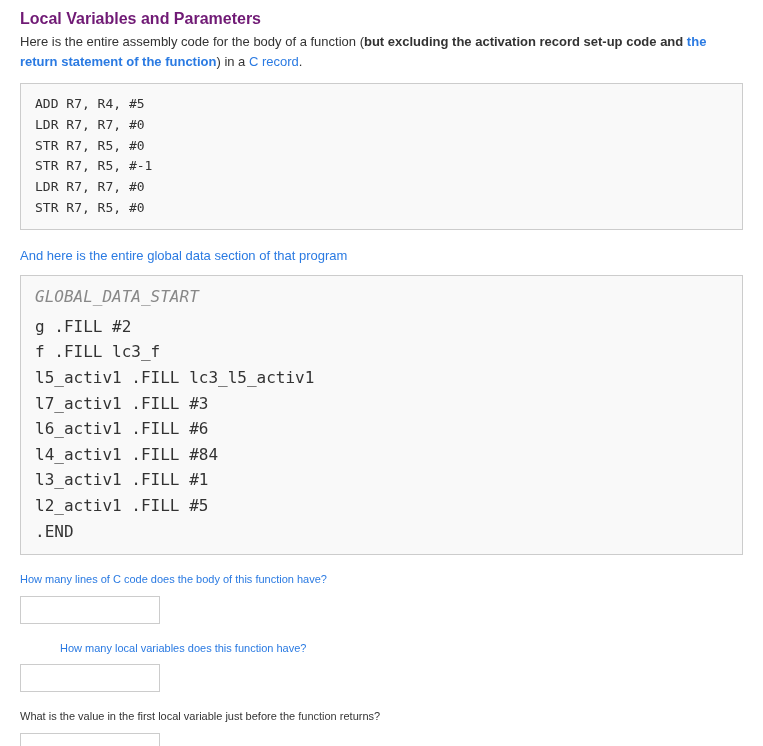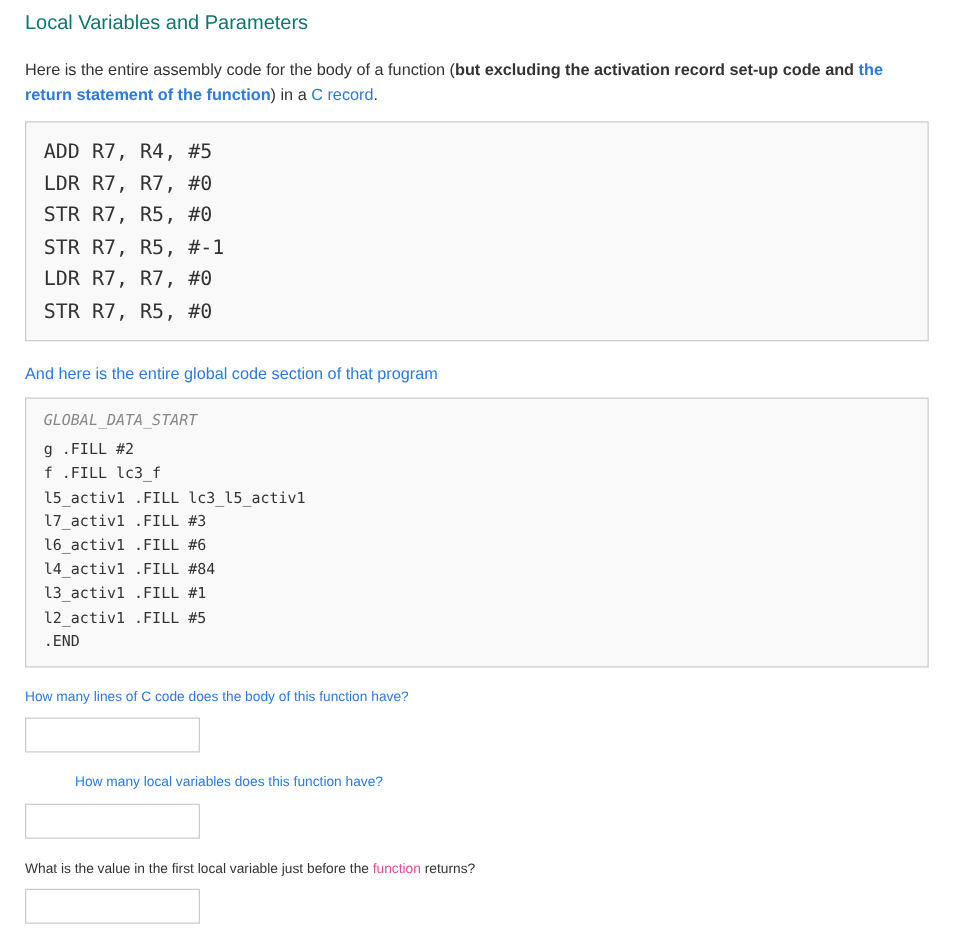--- a/index.html
+++ b/index.html
@@ -5,56 +5,56 @@
     * { box-sizing: border-box; margin: 0; padding: 0; }
     body {
       font-family: Arial, sans-serif;
       font-size: 13px;
       color: #333;
       background: #fff;
       padding: 10px 20px 20px 20px;
       max-width: 763px;
     }
     h1.page-title {
-      color: #0f766e;
+      color: #701a75;
       font-size: 16px;
-      font-weight: normal;
-      margin-bottom: 18px;
+      font-weight: bold;
+      margin-bottom: 4px;
     }
     .intro-text {
       font-size: 13px;
       line-height: 1.5;
       margin-bottom: 12px;
       color: #333;
     }
     .intro-text span.highlight-but {
       font-weight: bold;
     }
     .code-box {
       border: 1px solid #ccc;
       background: #f9f9f9;
       padding: 10px 14px;
       font-family: monospace;
-      font-size: 16px;
+      font-size: 13px;
       color: #333;
       margin-bottom: 16px;
       line-height: 1.6;
     }
     .section-label {
       color: #2a7ae2;
       font-size: 13px;
       margin-bottom: 10px;
       line-height: 1.5;
     }
     .combined-code-box {
       border: 1px solid #ccc;
       background: #f9f9f9;
       margin-bottom: 16px;
       font-family: monospace;
-      font-size: 12px;
+      font-size: 16px;
       line-height: 1.6;
     }
     .combined-code-box .code-header {
       color: #888;
       font-style: italic;
       padding: 8px 14px 2px 14px;
       border-bottom: none;
     }
     .combined-code-box .code-body {
       padding: 2px 14px 10px 14px;
@@ -88,21 +88,21 @@
 
 <div class="code-box">
   <div>ADD R7, R4, #5</div>
   <div>LDR R7, R7, #0</div>
   <div>STR R7, R5, #0</div>
   <div>STR R7, R5, #-1</div>
   <div>LDR R7, R7, #0</div>
   <div>STR R7, R5, #0</div>
 </div>
 
-<p class="section-label">And here is the entire global code section of that program</p>
+<p class="section-label">And here is the entire global data section of that program</p>
 
 <div class="combined-code-box">
   <div class="code-header">GLOBAL_DATA_START</div>
   <div class="code-body">
     <div>g .FILL #2</div>
     <div>f .FILL lc3_f</div>
     <div>l5_activ1 .FILL lc3_l5_activ1</div>
     <div>l7_activ1 .FILL #3</div>
     <div>l6_activ1 .FILL #6</div>
     <div>l4_activ1 .FILL #84</div>
@@ -121,16 +121,16 @@
 
 <div class="question-block">
   <p class="question-text">
     <span style="color:#2a7ae2;margin-left:40px;">How many local variables does this function have?</span>
   </p>
   <input class="answer-input" type="text" style="">
 </div>
 
 <div class="question-block">
   <p class="question-text">
-    What is the value in the first local variable just before the <span style="color:#ec4899;">function</span> returns?
+    What is the value in the first local variable just before the <span style="color:#404040;">function</span> returns?
   </p>
   <input class="answer-input" type="text" style="">
 </div>
 
 </body></html>

